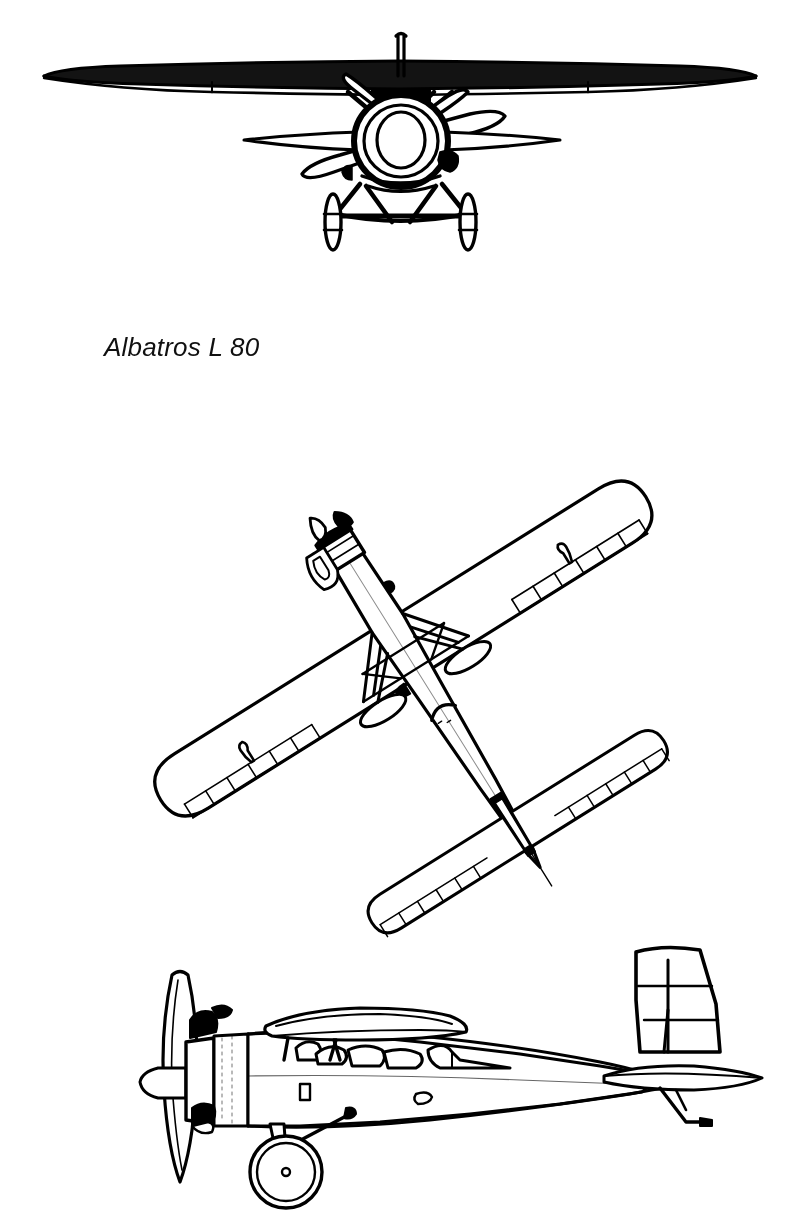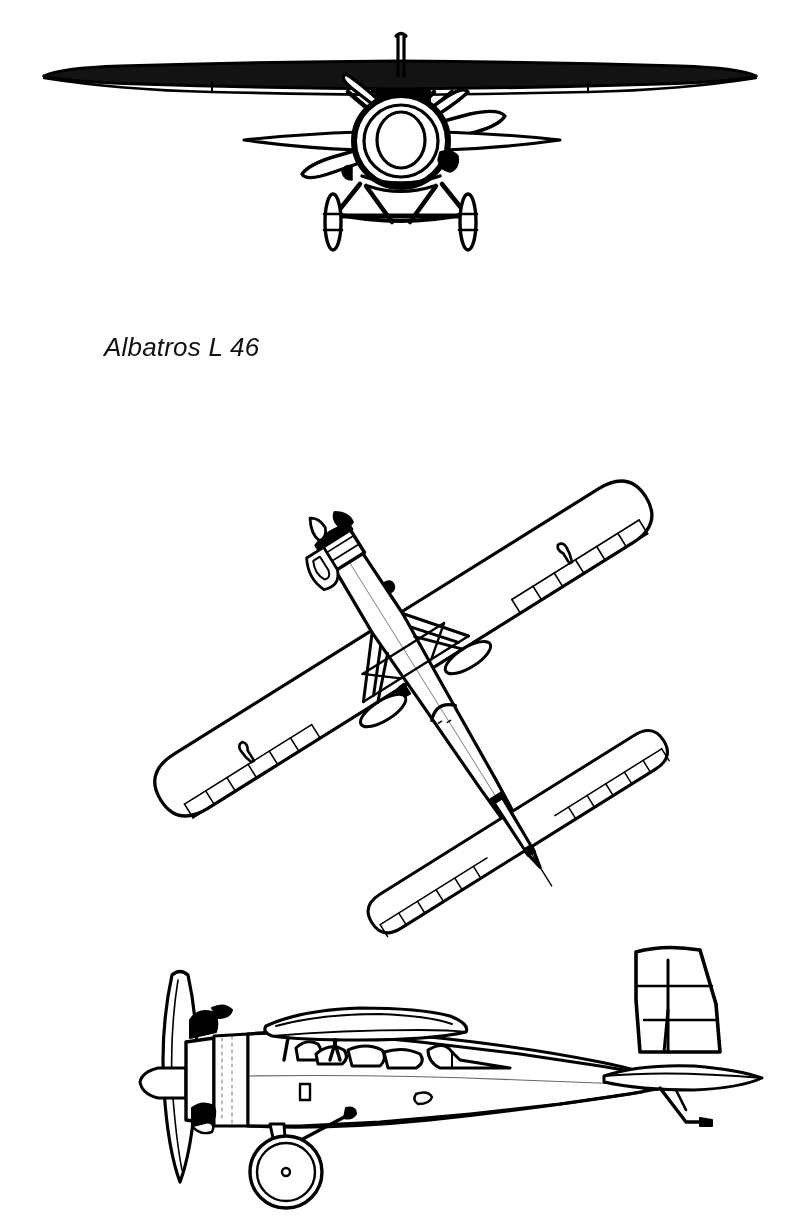--- a/index.html
+++ b/index.html
@@ -275,15 +275,15 @@
         <path d="M270 1124 L276 1152 L286 1152 L284 1124 Z" fill="#ffffff" stroke-width="3"></path>
         <path d="M282 1150 L350 1114" stroke-width="3.4"></path>
         <path d="M346 1108 Q356 1106 356 1114 Q352 1120 344 1118 Z" fill="#000000" stroke-width="2"></path>
         <circle cx="286" cy="1172" r="36" fill="#ffffff" stroke-width="3.4"></circle>
         <circle cx="286" cy="1172" r="29" fill="#ffffff" stroke-width="2.4"></circle>
         <circle cx="286" cy="1172" r="4" fill="#ffffff" stroke-width="2.4"></circle>
       </g>
     </g>
   </svg>
 
-  <div class="caption" style="left: 104px; top: 332px; color: rgb(16, 16, 16); font-style: italic;">Albatros L 46</div>
+  <div class="caption" style="left: 104px; top: 332px; color: rgb(16, 16, 16); font-style: italic;">Albatros L 80</div>
 
 </div>
 
 </body></html>

